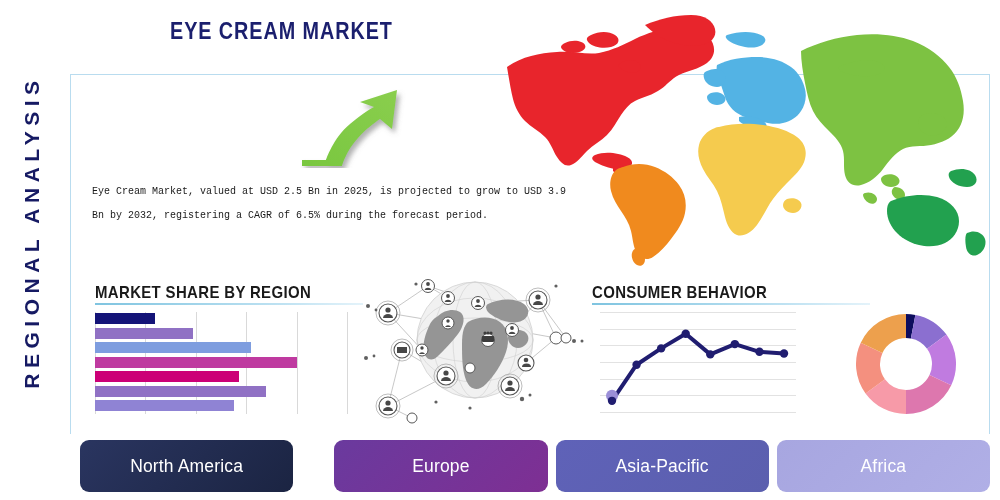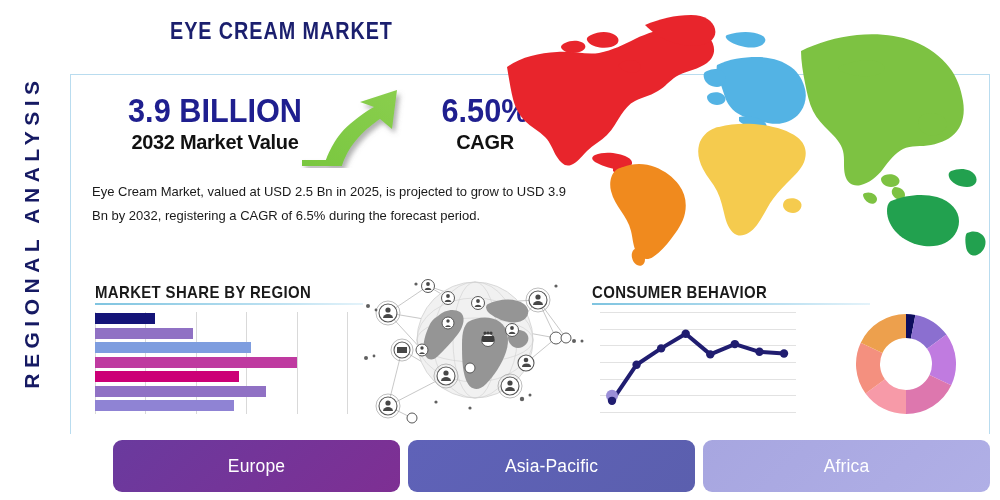--- a/index.html
+++ b/index.html
@@ -94,22 +94,22 @@
     position: absolute;
     left: 300px; top: 88px;
     width: 108px; height: 80px;
   }
 
   
   #description {
     position: absolute;
     left: 92px; top: 180px;
     width: 484px;
-    font-family: Liberation Sans, sans-serif;
-    font-size: 13px;
+    font-family: Liberation Mono, monospace;
+    font-size: 10px;
     line-height: 24px;
     color: #1a1a1a;
   }
 
   
   #world-map {
     position: absolute;
     left: 495px; top: 5px;
     width: 505px; height: 265px;
   }
@@ -219,30 +219,20 @@
 <div id="root">
 
   <div id="vertical-rail">
     <div id="vertical-title">REGIONAL ANALYSIS</div>
   </div>
 
   <div id="main-title">EYE CREAM MARKET</div>
 
   <div id="content-frame"></div>
 
-  <div id="kpi-row">
-    <div class="kpi-block" id="kpi-value-block">
-      <div class="kpi-big">3.9 BILLION</div>
-      <div class="kpi-sub">2032 Market Value</div>
-    </div>
-    <div class="kpi-block" id="kpi-cagr-block">
-      <div class="kpi-big">6.50%</div>
-      <div class="kpi-sub">CAGR</div>
-    </div>
-  </div>
 
   <svg id="growth-arrow" viewBox="0 0 108 80">
     <defs>
       <filter id="arrShadow" x="-30%" y="-30%" width="180%" height="180%">
         <feDropShadow dx="3" dy="4" stdDeviation="2.6" flood-color="#6f6f6f" flood-opacity="0.55"></feDropShadow>
       </filter>
       <linearGradient id="arrGrad" x1="0" y1="1" x2="1" y2="0">
         <stop offset="0%" stop-color="#79c73f"></stop>
         <stop offset="100%" stop-color="#8ace4e"></stop>
       </linearGradient>
@@ -482,20 +472,23 @@
         <path d="M63.36906572928623,4.8856374635655655 A50,50 0 0 1 94.45084971874736,24.61073738537634 L75.03444185374863,38.7175834403957 A26,26 0 0 0 58.87191417922884,28.460531481054094 Z" fill="#8b6fd0"></path>
         <path d="M94.45084971874736,24.61073738537634 A50,50 0 0 1 99.24135262330097,75.28896457825363 L77.5255033641165,65.07026158069189 A26,26 0 0 0 75.03444185374863,38.7175834403957 Z" fill="#c07be0"></path>
         <path d="M99.24135262330097,75.28896457825363 A50,50 0 0 1 54,104 L54,80 A26,26 0 0 0 77.5255033641165,65.07026158069189 Z" fill="#dd77ae"></path>
         <path d="M54,104 A50,50 0 0 1 13.549150281252636,83.38926261462366 L32.96555814625137,69.2824165596043 A26,26 0 0 0 54,80 Z" fill="#f79aa8"></path>
         <path d="M13.549150281252636,83.38926261462366 A50,50 0 0 1 8.758647376699017,32.71103542174639 L30.474496635883487,42.92973841930812 A26,26 0 0 0 32.96555814625137,69.2824165596043 Z" fill="#f4907f"></path>
         <path d="M8.758647376699017,32.71103542174639 A50,50 0 0 1 53.99999999999999,4 L53.99999999999999,28 A26,26 0 0 0 30.474496635883487,42.92973841930812 Z" fill="#eda04d"></path>
       </svg></div>
 
   <div id="btn-connector-line"></div>
   <div id="region-buttons">
+      <div class="region-btn" style="background: linear-gradient(135deg, rgb(42, 53, 96), rgb(27, 36, 66));">
+        <span>North America</span>
+      </div>
       <div class="region-btn" style="background: linear-gradient(135deg, rgb(106, 58, 158), rgb(126, 47, 147)); margin-left: 33px;">
         <span>Europe</span>
       </div>
       <div class="region-btn" style="background: linear-gradient(135deg, rgb(95, 98, 184), rgb(91, 95, 174));">
         <span>Asia-Pacific</span>
       </div>
       <div class="region-btn" style="background: linear-gradient(135deg, rgb(167, 166, 224), rgb(176, 175, 230));">
         <span>Africa</span>
       </div>
     </div>

